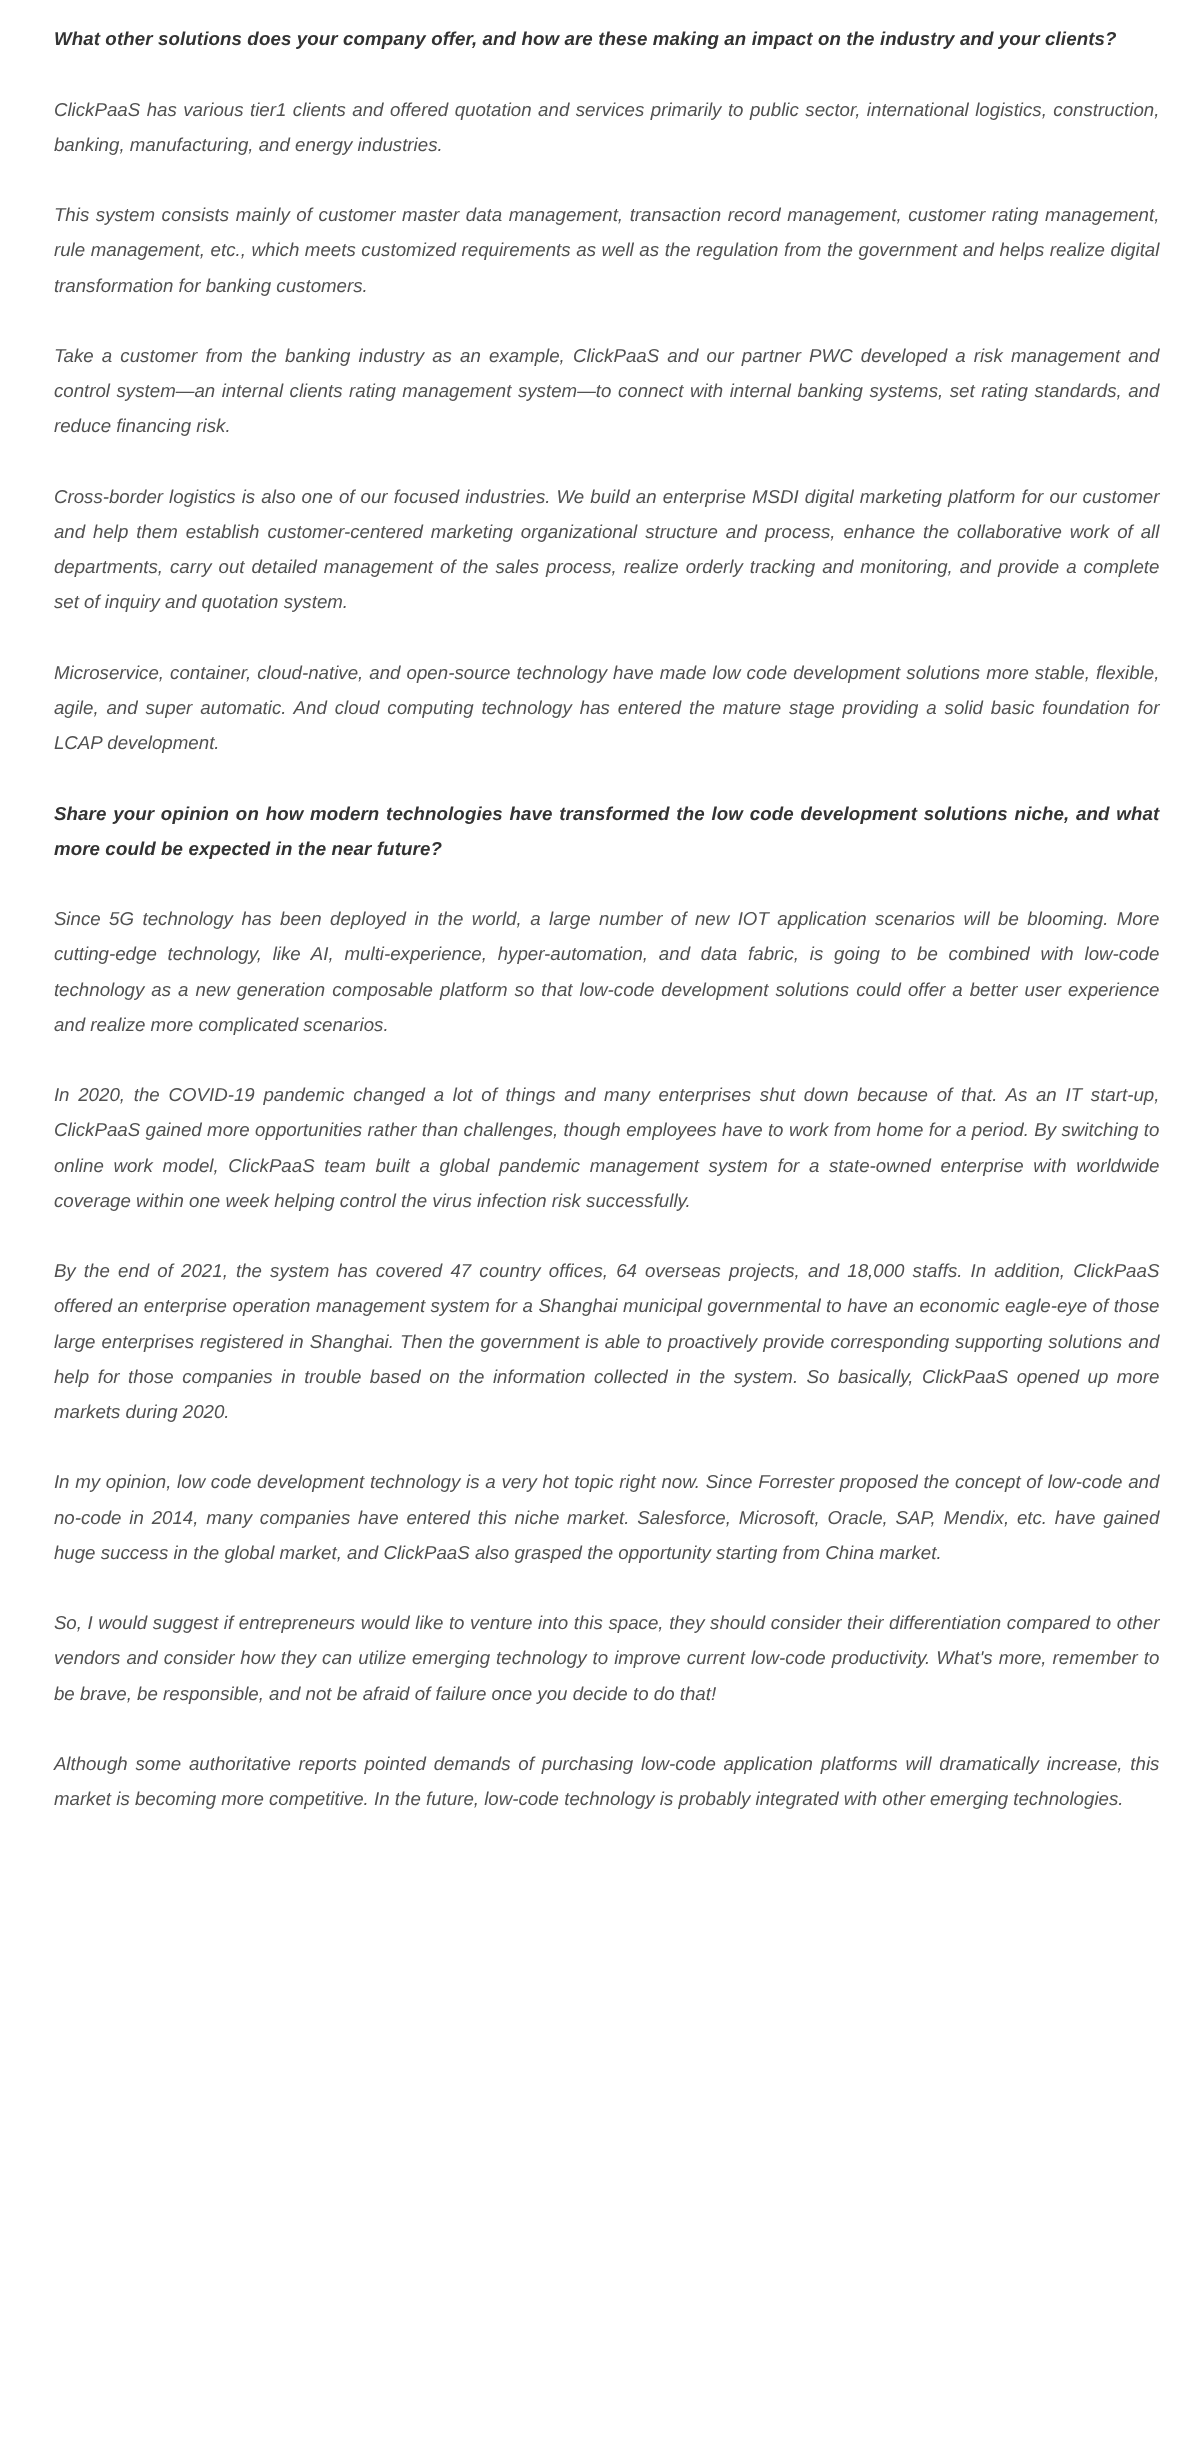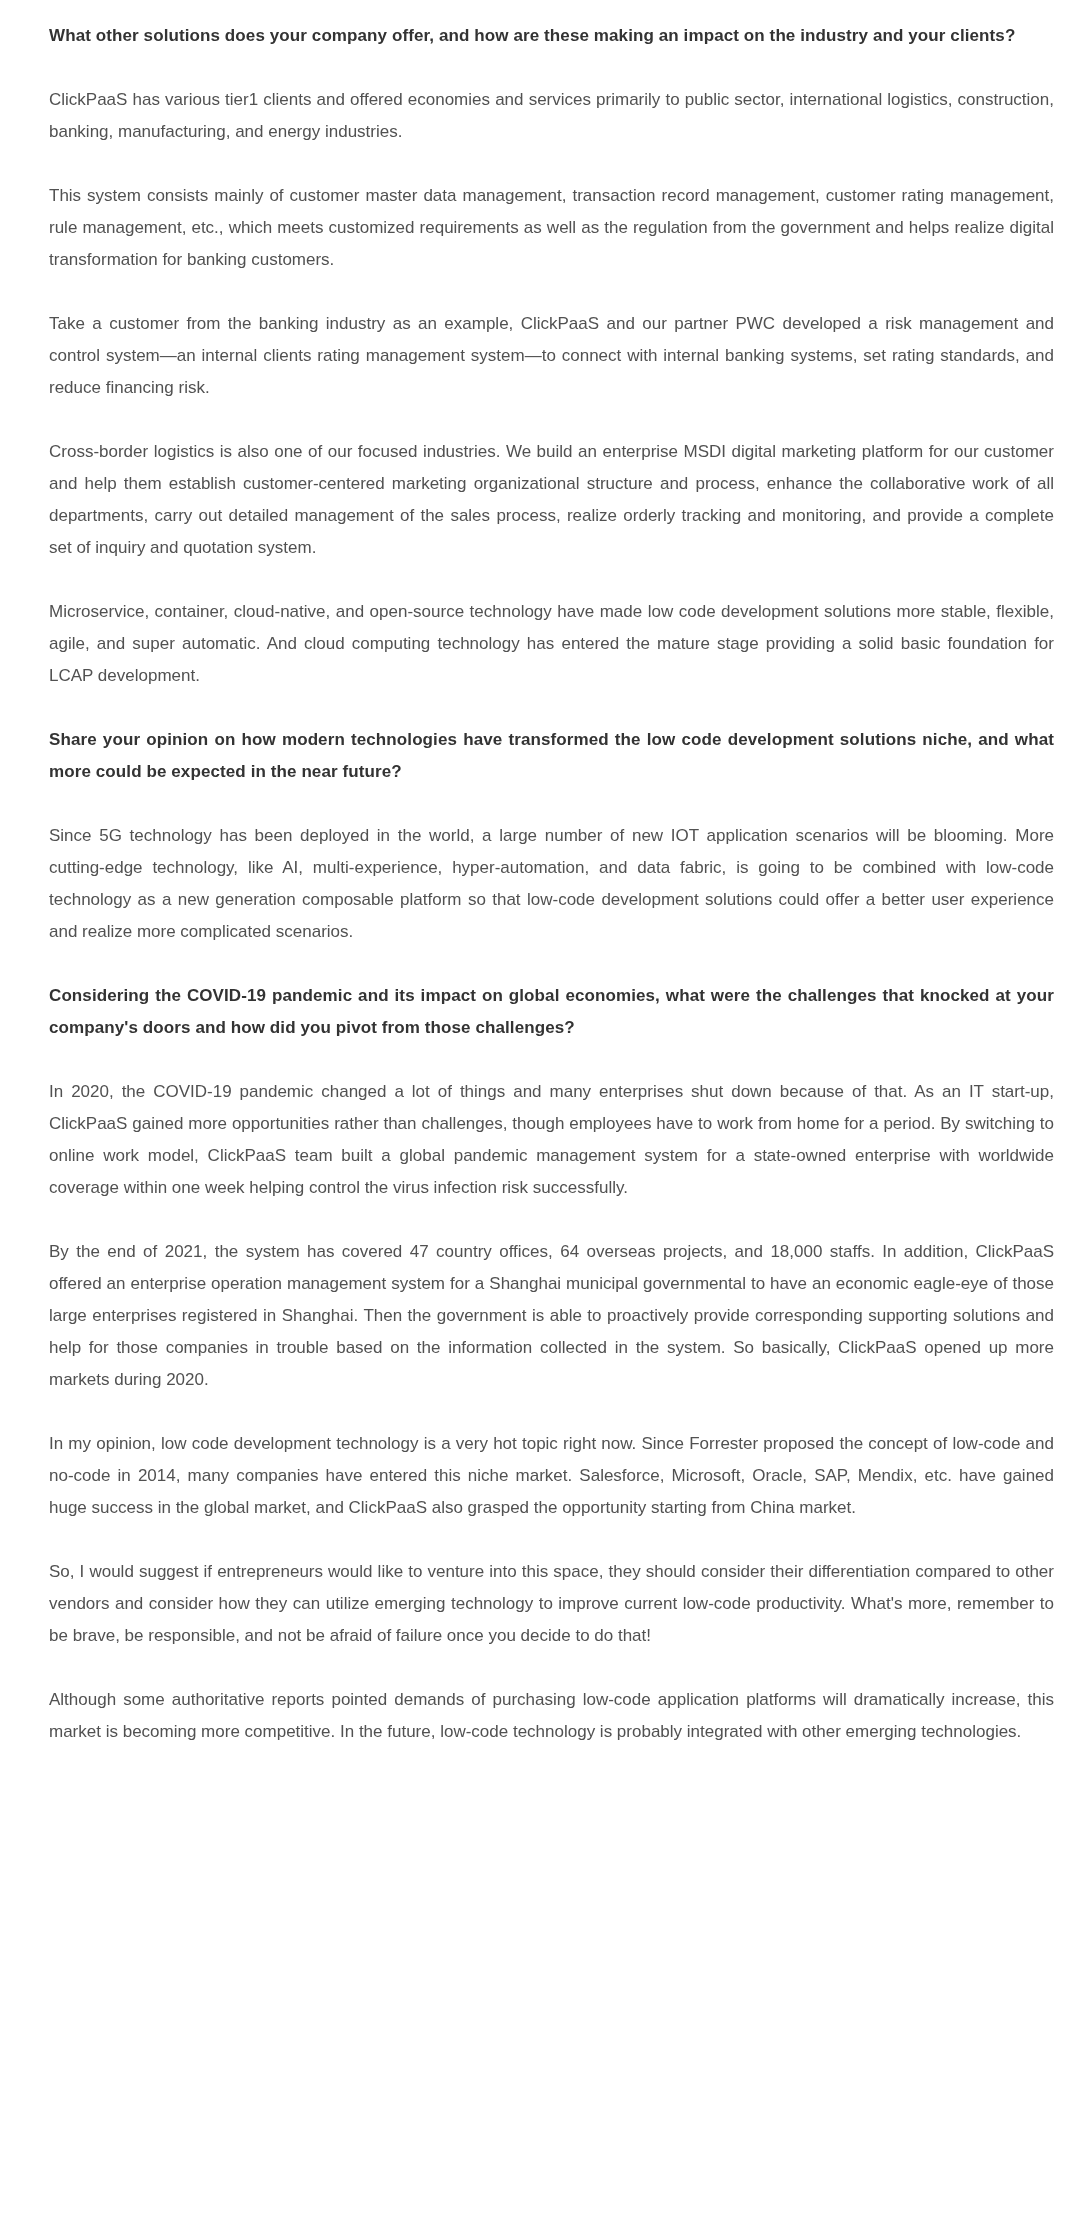--- a/index.html
+++ b/index.html
@@ -14,44 +14,44 @@
   }
   .article {
     padding: 20px 26px 30px 49px;
     font-size: 17px;
     line-height: 32px;
     text-align: justify;
     color: #515151;
   }
   .block {
     margin: 32px 0 0 0;
+    font-style: italic;
   }
   .block:first-child {
     margin-top: 0;
   }
   .question {
     font-weight: 700;
     color: #333333;
     letter-spacing: 0.1px;
   }
   .answer {
     font-weight: 400;
   }
 </style>
 </head>
 <body>
 
 <div class="article">
   <p class="block question">What other solutions does your company offer, and how are these making an impact on the industry and your clients?</p>
-  <p class="block answer">ClickPaaS has various tier1 clients and offered economies and services primarily to public sector, international logistics, construction, banking, manufacturing, and energy industries.</p>
+  <p class="block answer">ClickPaaS has various tier1 clients and offered quotation and services primarily to public sector, international logistics, construction, banking, manufacturing, and energy industries.</p>
   <p class="block answer">This system consists mainly of customer master data management, transaction record management, customer rating management, rule management, etc., which meets customized requirements as well as the regulation from the government and helps realize digital transformation for banking customers.</p>
   <p class="block answer">Take a customer from the banking industry as an example, ClickPaaS and our partner PWC developed a risk management and control system—an internal clients rating management system—to connect with internal banking systems, set rating standards, and reduce financing risk.</p>
   <p class="block answer">Cross-border logistics is also one of our focused industries. We build an enterprise MSDI digital marketing platform for our customer and help them establish customer-centered marketing organizational structure and process, enhance the collaborative work of all departments, carry out detailed management of the sales process, realize orderly tracking and monitoring, and provide a complete set of inquiry and quotation system.</p>
   <p class="block answer">Microservice, container, cloud-native, and open-source technology have made low code development solutions more stable, flexible, agile, and super automatic. And cloud computing technology has entered the mature stage providing a solid basic foundation for LCAP development.</p>
   <p class="block question">Share your opinion on how modern technologies have transformed the low code development solutions niche, and what more could be expected in the near future?</p>
   <p class="block answer">Since 5G technology has been deployed in the world, a large number of new IOT application scenarios will be blooming. More cutting-edge technology, like AI, multi-experience, hyper-automation, and data fabric, is going to be combined with low-code technology as a new generation composable platform so that low-code development solutions could offer a better user experience and realize more complicated scenarios.</p>
-  <p class="block question">Considering the COVID-19 pandemic and its impact on global economies, what were the challenges that knocked at your company's doors and how did you pivot from those challenges?</p>
   <p class="block answer">In 2020, the COVID-19 pandemic changed a lot of things and many enterprises shut down because of that. As an IT start-up, ClickPaaS gained more opportunities rather than challenges, though employees have to work from home for a period. By switching to online work model, ClickPaaS team built a global pandemic management system for a state-owned enterprise with worldwide coverage within one week helping control the virus infection risk successfully.</p>
   <p class="block answer">By the end of 2021, the system has covered 47 country offices, 64 overseas projects, and 18,000 staffs. In addition, ClickPaaS offered an enterprise operation management system for a Shanghai municipal governmental to have an economic eagle-eye of those large enterprises registered in Shanghai. Then the government is able to proactively provide corresponding supporting solutions and help for those companies in trouble based on the information collected in the system. So basically, ClickPaaS opened up more markets during 2020.</p>
   <p class="block answer">In my opinion, low code development technology is a very hot topic right now. Since Forrester proposed the concept of low-code and no-code in 2014, many companies have entered this niche market. Salesforce, Microsoft, Oracle, SAP, Mendix, etc. have gained huge success in the global market, and ClickPaaS also grasped the opportunity starting from China market.</p>
   <p class="block answer">So, I would suggest if entrepreneurs would like to venture into this space, they should consider their differentiation compared to other vendors and consider how they can utilize emerging technology to improve current low-code productivity. What's more, remember to be brave, be responsible, and not be afraid of failure once you decide to do that!</p>
   <p class="block answer">Although some authoritative reports pointed demands of purchasing low-code application platforms will dramatically increase, this market is becoming more competitive. In the future, low-code technology is probably integrated with other emerging technologies.</p>
 </div>
 
 </body></html>

